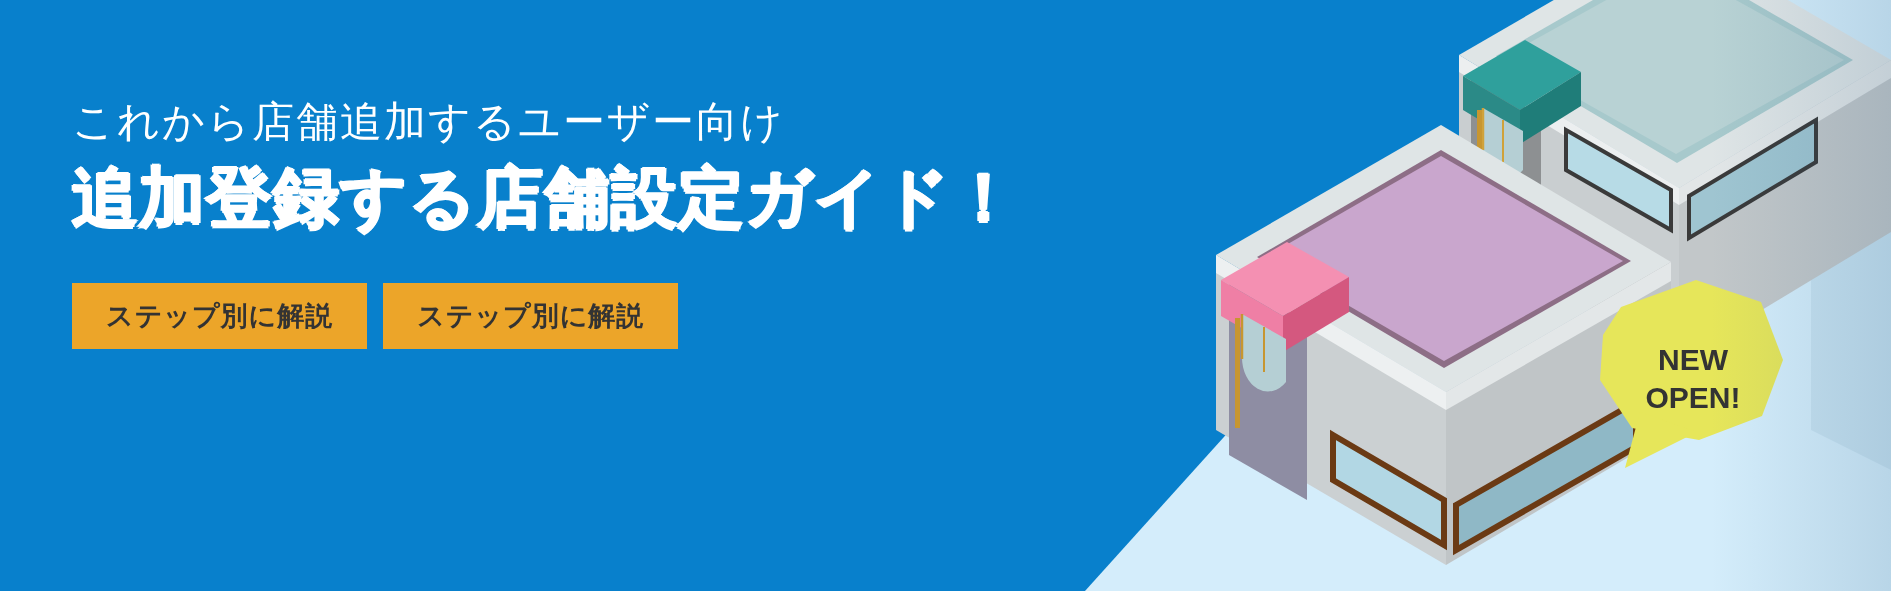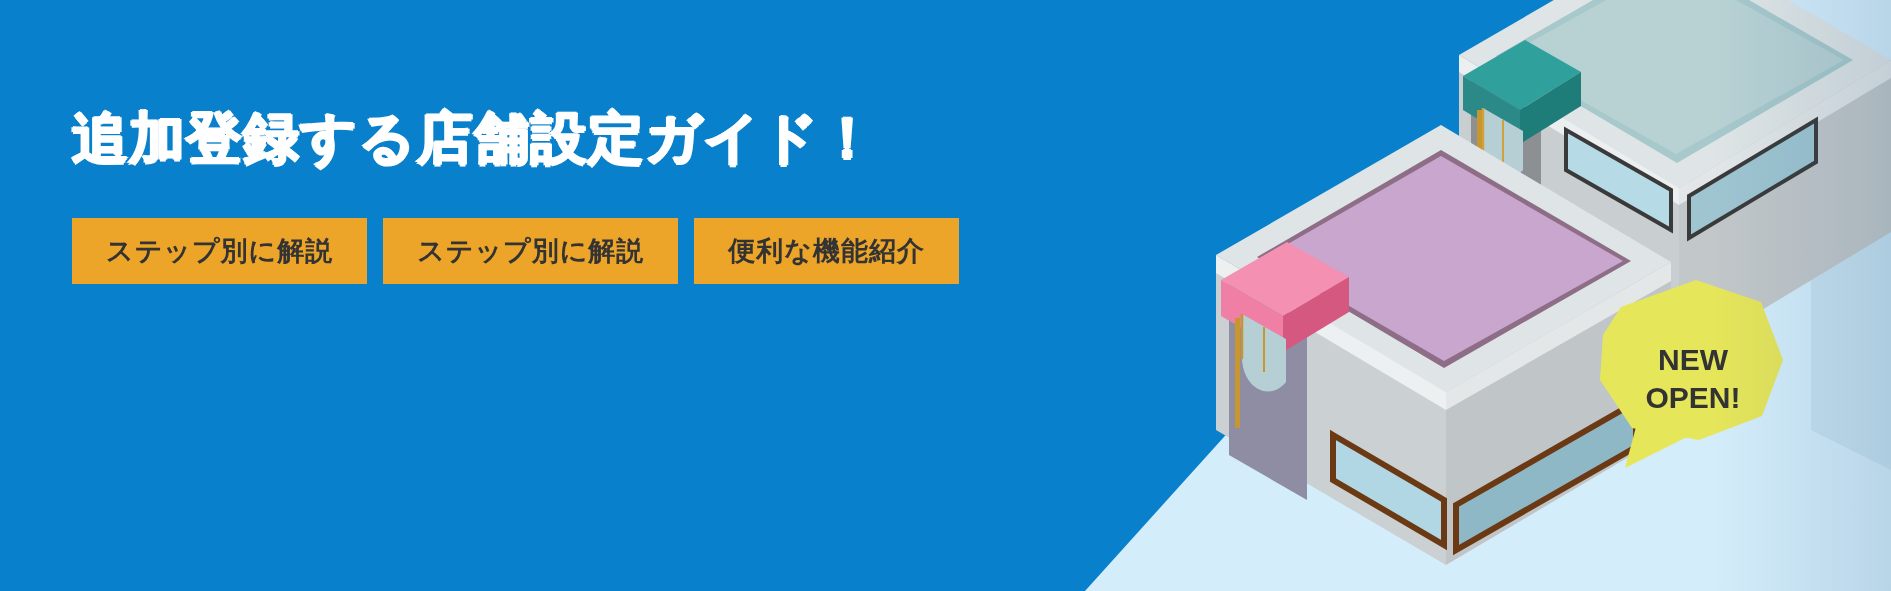--- a/index.html
+++ b/index.html
@@ -42,21 +42,21 @@
   .kicker {
     color:#ffffff;
     font-size:42px;
     font-weight:500;
     letter-spacing:2px;
     line-height:1.25;
     white-space:nowrap;
   }
   .headline {
     color:#ffffff;
-    font-size:56px;
+    font-size:66px;
     font-weight:bold;
     letter-spacing:1px;
     line-height:1.22;
     margin-top:8px;
     white-space:nowrap;
     text-shadow:
       1.5px 0 0 #fff, -1.5px 0 0 #fff,
       0 1.5px 0 #fff, 0 -1.5px 0 #fff;
   }
 
@@ -172,21 +172,21 @@
       <polygon points="510,307 585,280 650,302 672,360 651,416 588,440 521,428 489,380 492,335" fill="#e6e65a"></polygon>
       <polygon points="529,412 586,432 514,468" fill="#e6e65a"></polygon>
       <text class="badge-text" x="582" y="370" text-anchor="middle">NEW</text>
       <text class="badge-text" x="582" y="408" text-anchor="middle">OPEN!</text>
     </g>
   </svg>
 
   <div class="bg-rightshadow"></div>
 
   <div class="content">
+    <div class="kicker">これから店舗追加するユーザー向け</div>
     <div class="headline">追加登録する店舗設定ガイド！</div>
     <div class="tagrow">
       <button class="tag">ステップ別に解説</button>
       <button class="tag">ステップ別に解説</button>
-      <button class="tag">便利な機能紹介</button>
     </div>
   </div>
 
 </div>
 
 </body></html>

